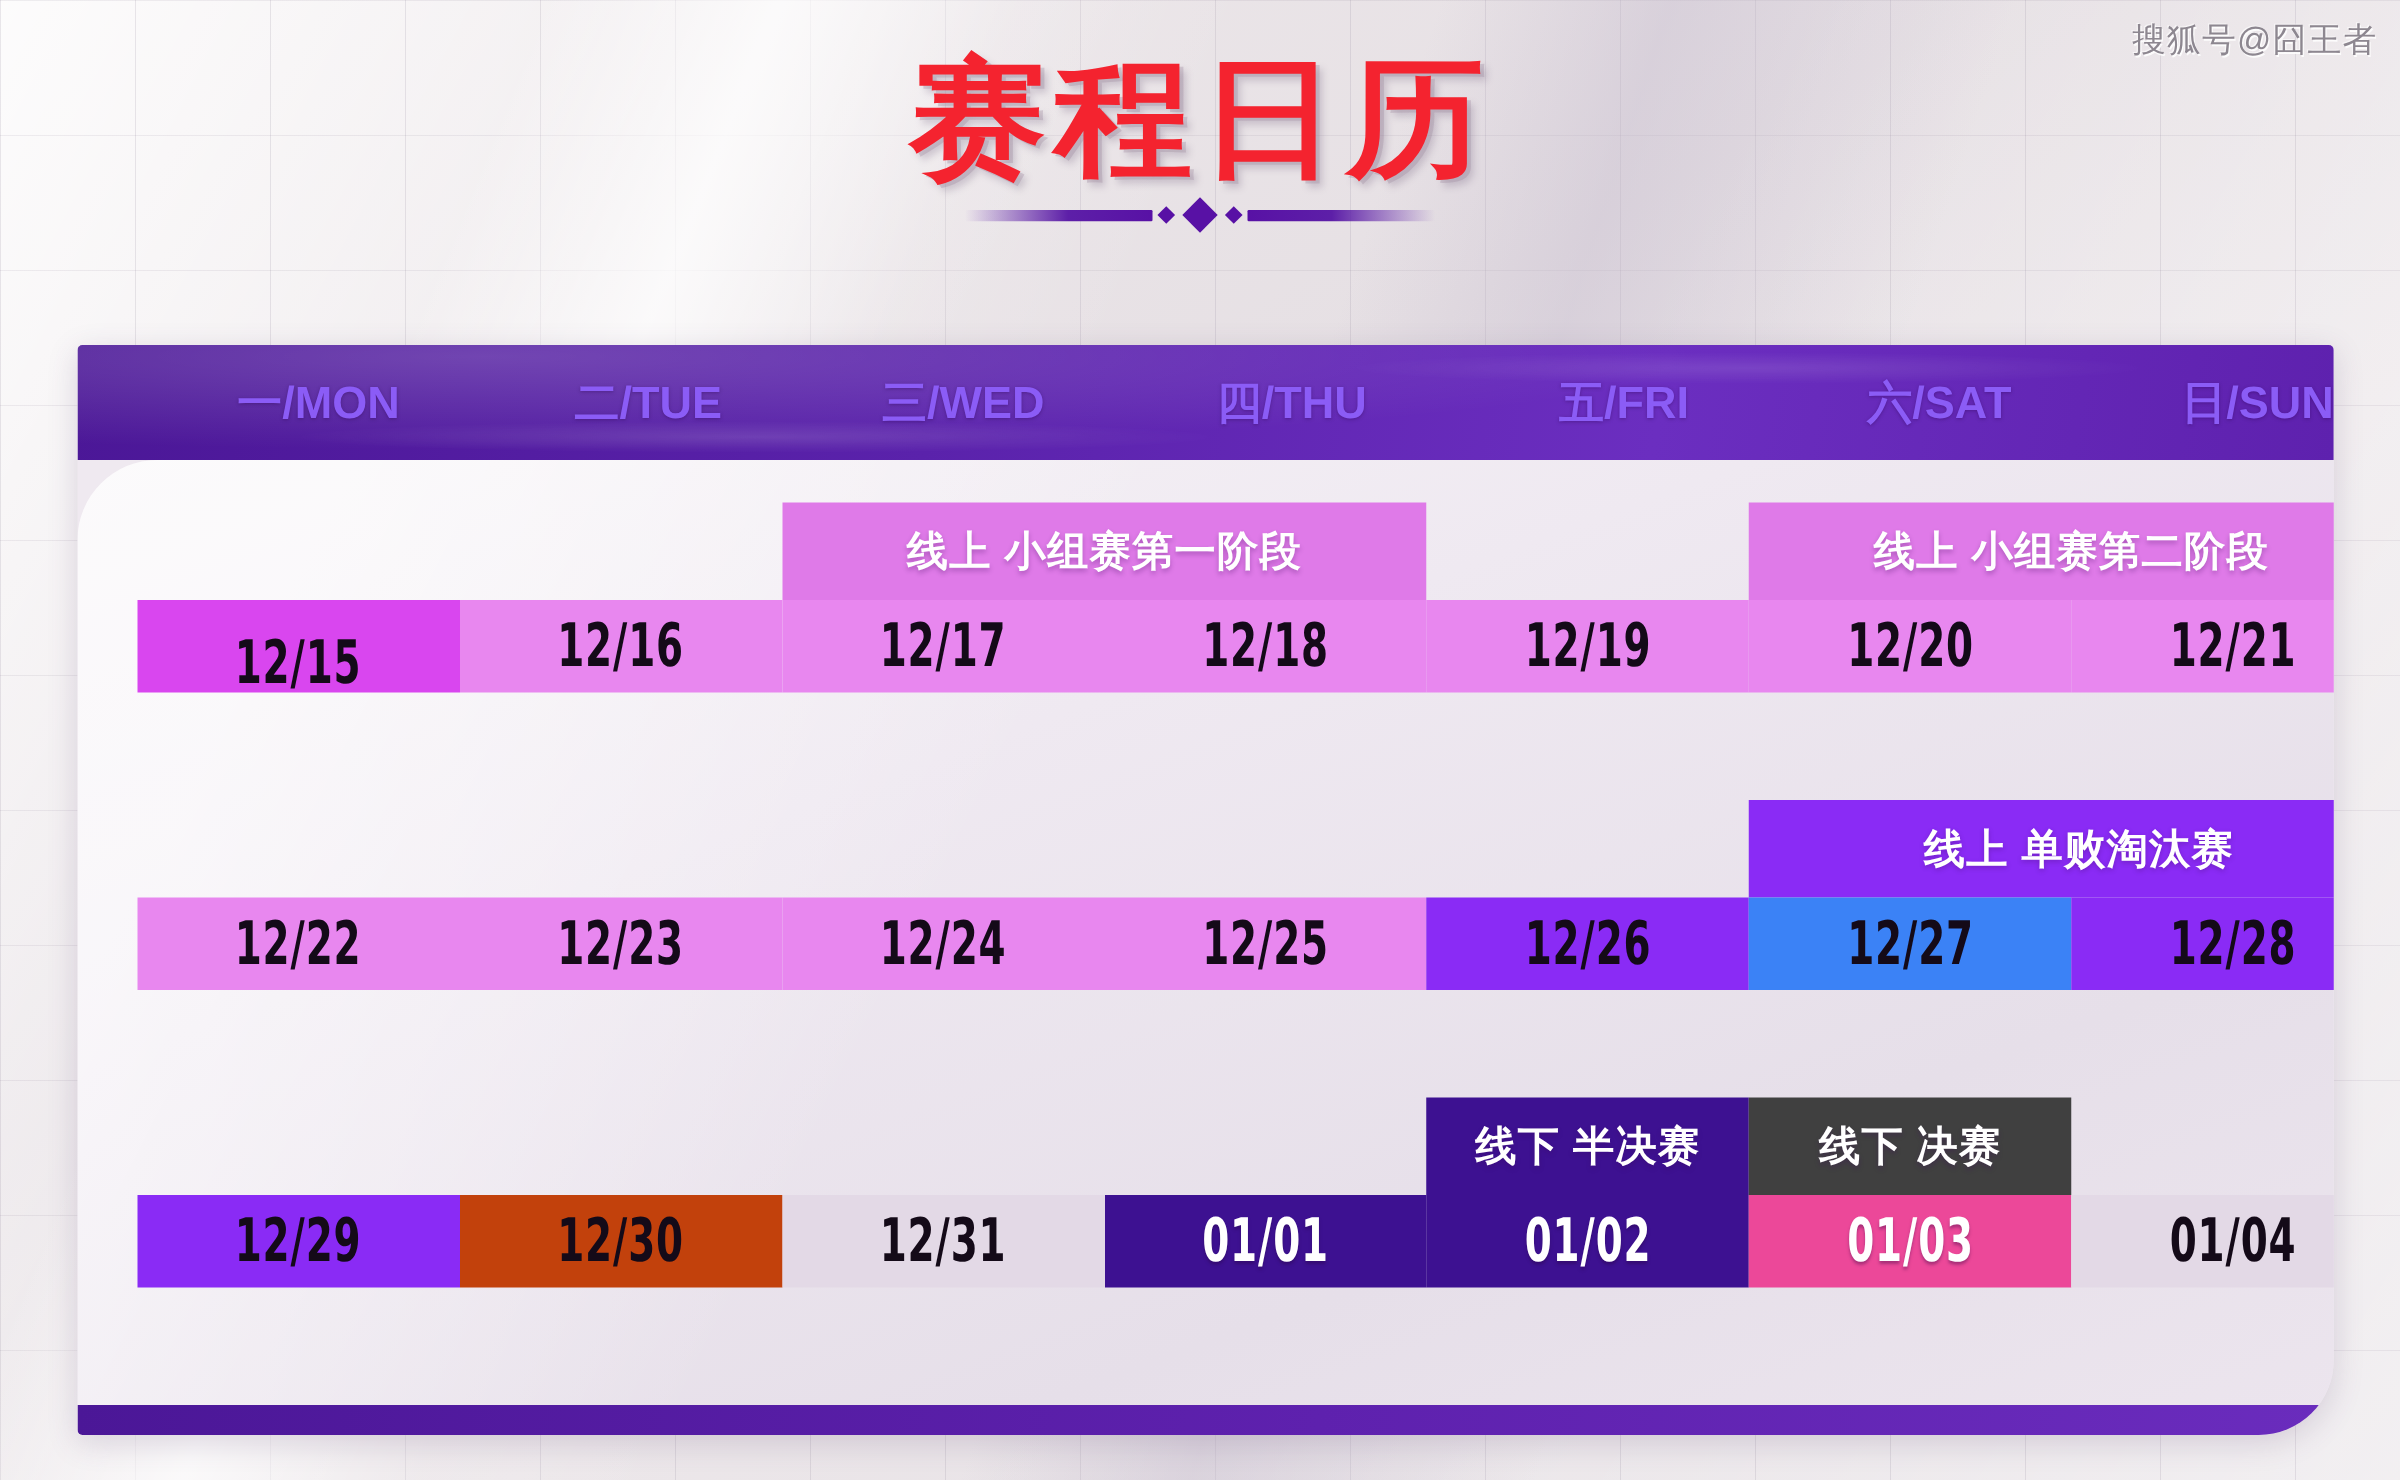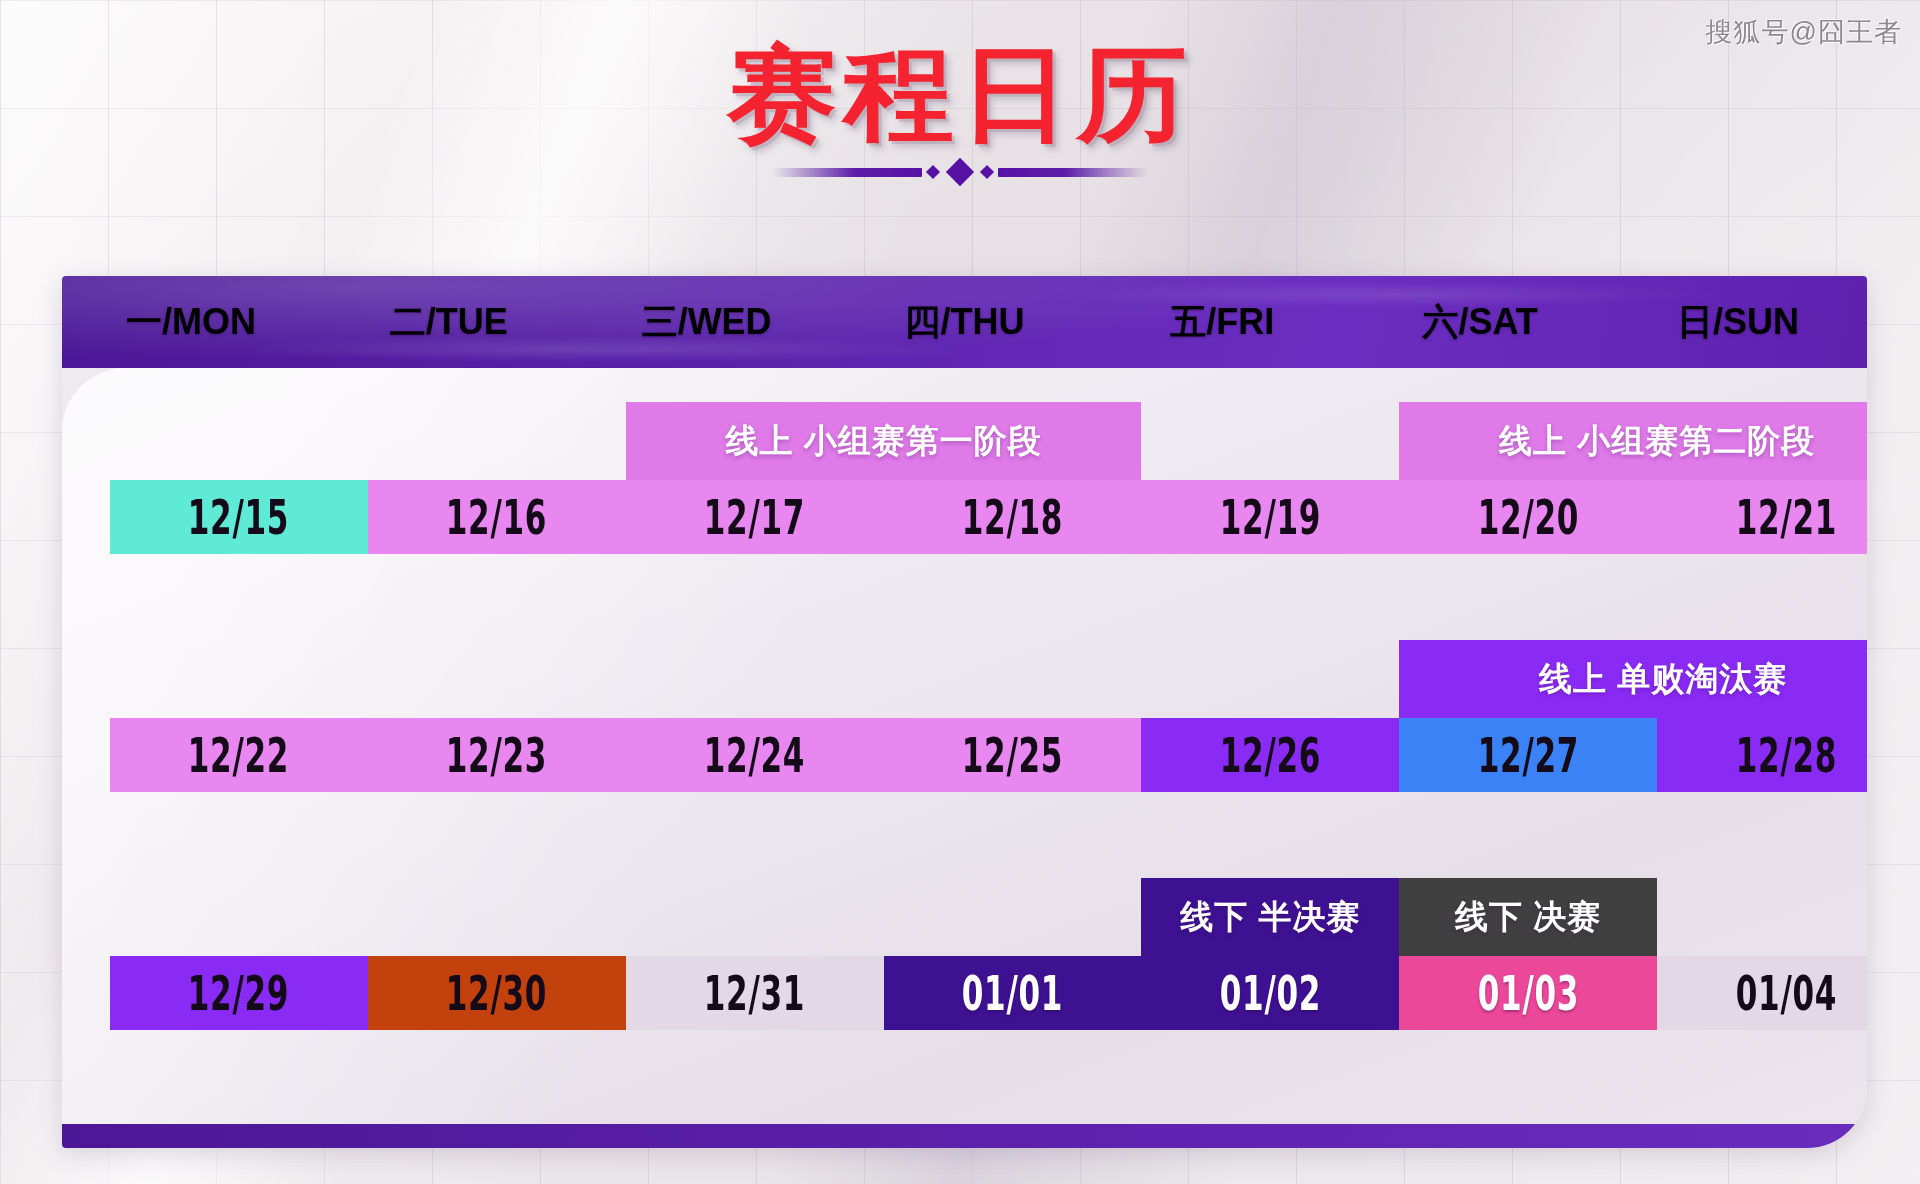--- a/index.html
+++ b/index.html
@@ -173,22 +173,22 @@
 
   
   #head-row {
     top: 0;
     height: 92px;
     align-items: center;
   }
   .day-head {
     font-size: 36px;
     font-weight: bold;
-    color: #000000;
-    text-align: center;
+    color: #8b5cf6;
+    text-align: right;
     letter-spacing: 0px;
     white-space: nowrap;
     text-shadow: 0 1px 3px rgba(40,0,70,0.35);
   }
 
   
   .week {
     position: absolute;
     left: 0;
     width: 100%;
@@ -288,21 +288,21 @@
   <div class="week" id="week-1" style="top: 92px; height: 238px;">
     <div class="bands" id="bands-1">
         <div class="band" style="left: 515.714px; width: 515.714px; top: 34px; height: 78px; background: rgb(223, 122, 232);">
           <span>线上 小组赛第一阶段</span>
         </div>
         <div class="band" style="left: 1289.29px; width: 515.714px; top: 34px; height: 78px; background: rgb(223, 122, 232);">
           <span>线上 小组赛第二阶段</span>
         </div>
       </div>
     <div class="datestrip" id="dates-1" style="top: 112px; height: 74px;">
-        <div class="dcell" style="background: #5eead4;">
+        <div class="dcell" style="background: #d946ef; align-items: flex-end;">
           <span class="dtext dark">12/15</span>
         </div>
         <div class="dcell" style="background: rgb(232, 135, 239);">
           <span class="dtext dark">12/16</span>
         </div>
         <div class="dcell" style="background: rgb(232, 135, 239);">
           <span class="dtext dark">12/17</span>
         </div>
         <div class="dcell" style="background: rgb(232, 135, 239);">
           <span class="dtext dark">12/18</span>

